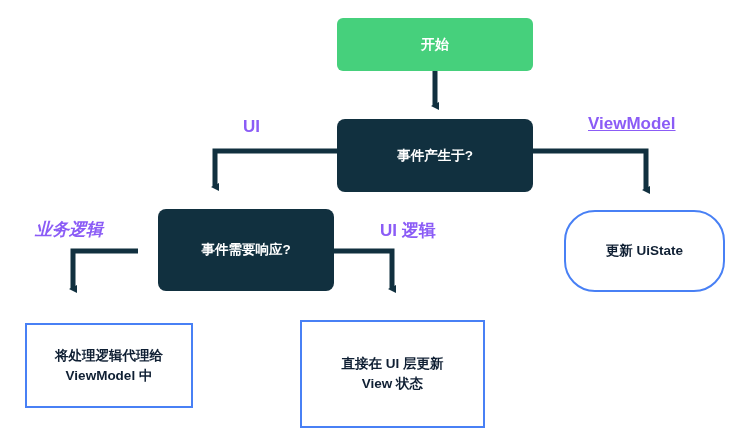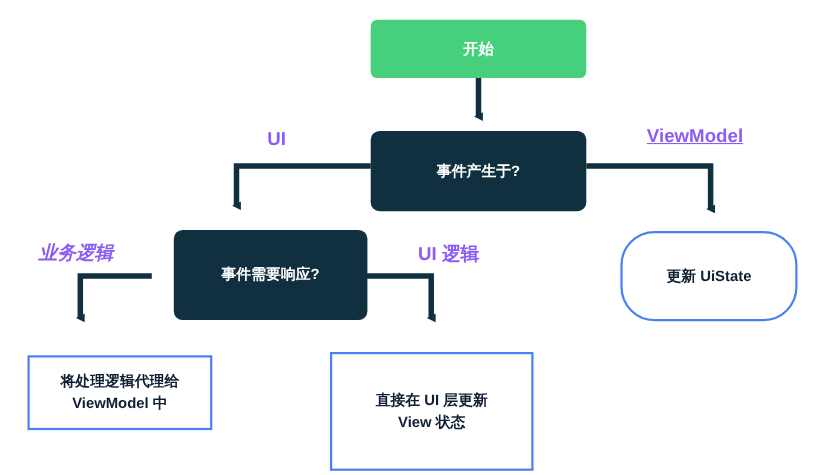--- a/index.html
+++ b/index.html
@@ -66,21 +66,21 @@
     background: #ffffff;
     border: 2px solid #4880f5;
     color: #0f1f33;
     font-size: 13.5px;
     font-weight: 700;
   }
   .node-outcome-1 {
     left: 25px;
     top: 323px;
     width: 168px;
-    height: 68px;
+    height: 85px;
   }
   .node-outcome-2 {
     left: 300px;
     top: 320px;
     width: 185px;
     height: 108px;
   }
   .node-outcome-3 {
     left: 564px;
     top: 210px;

